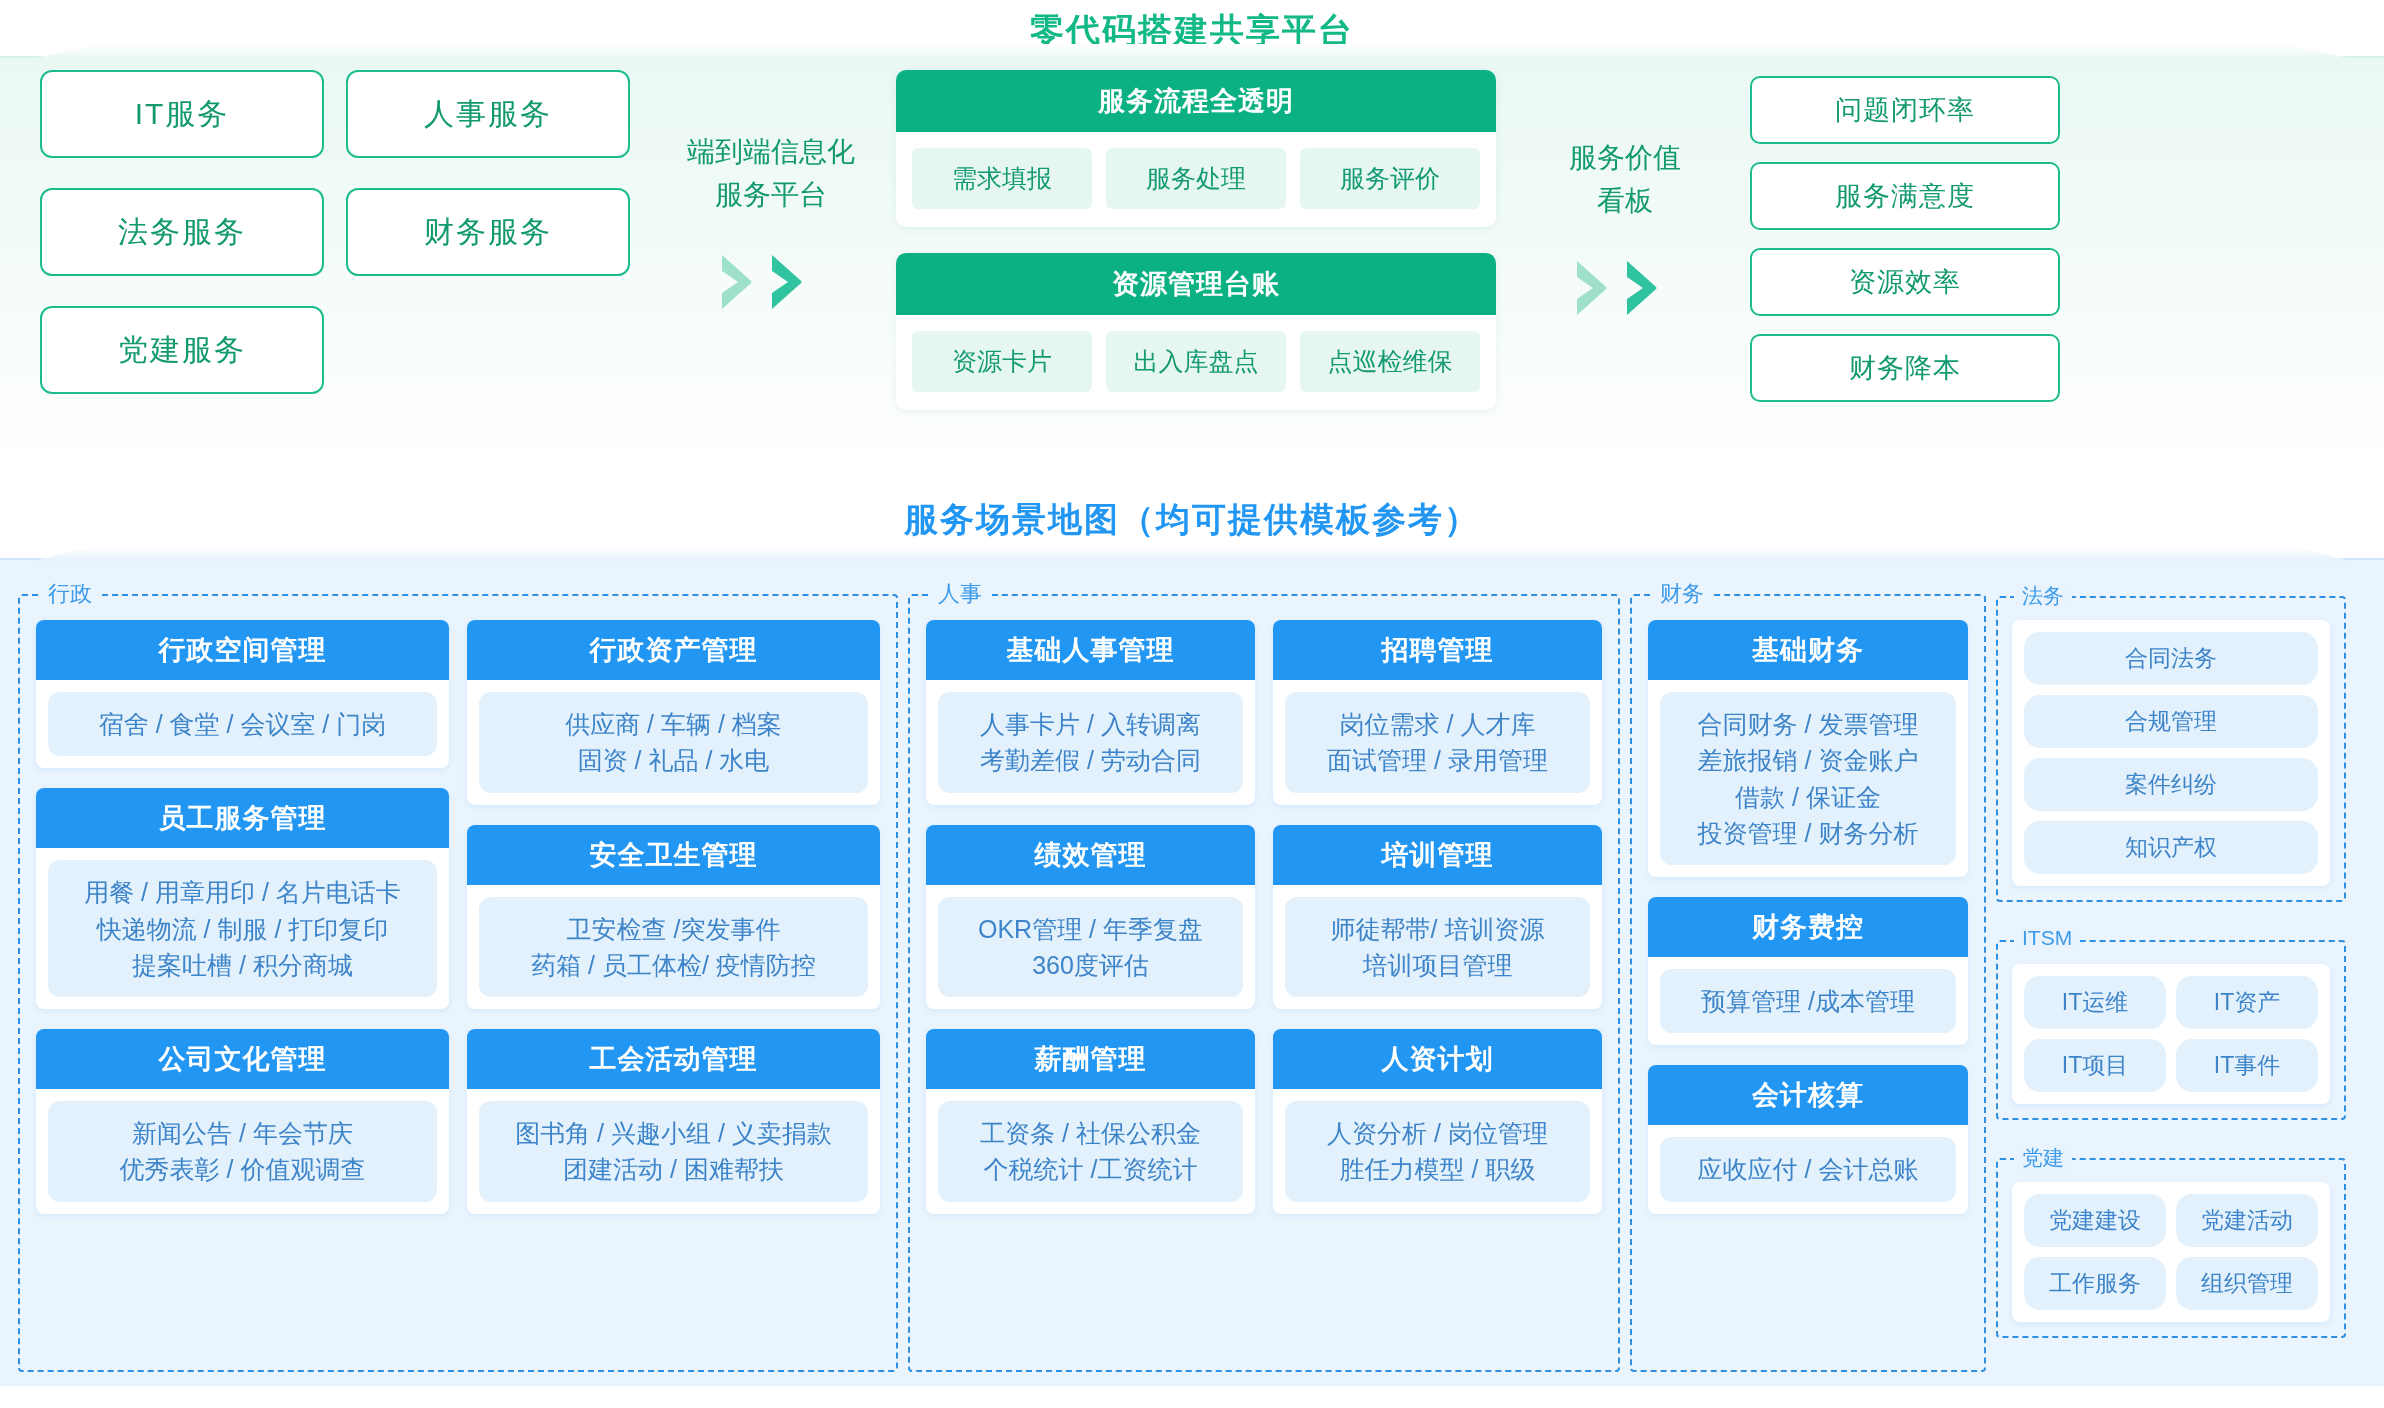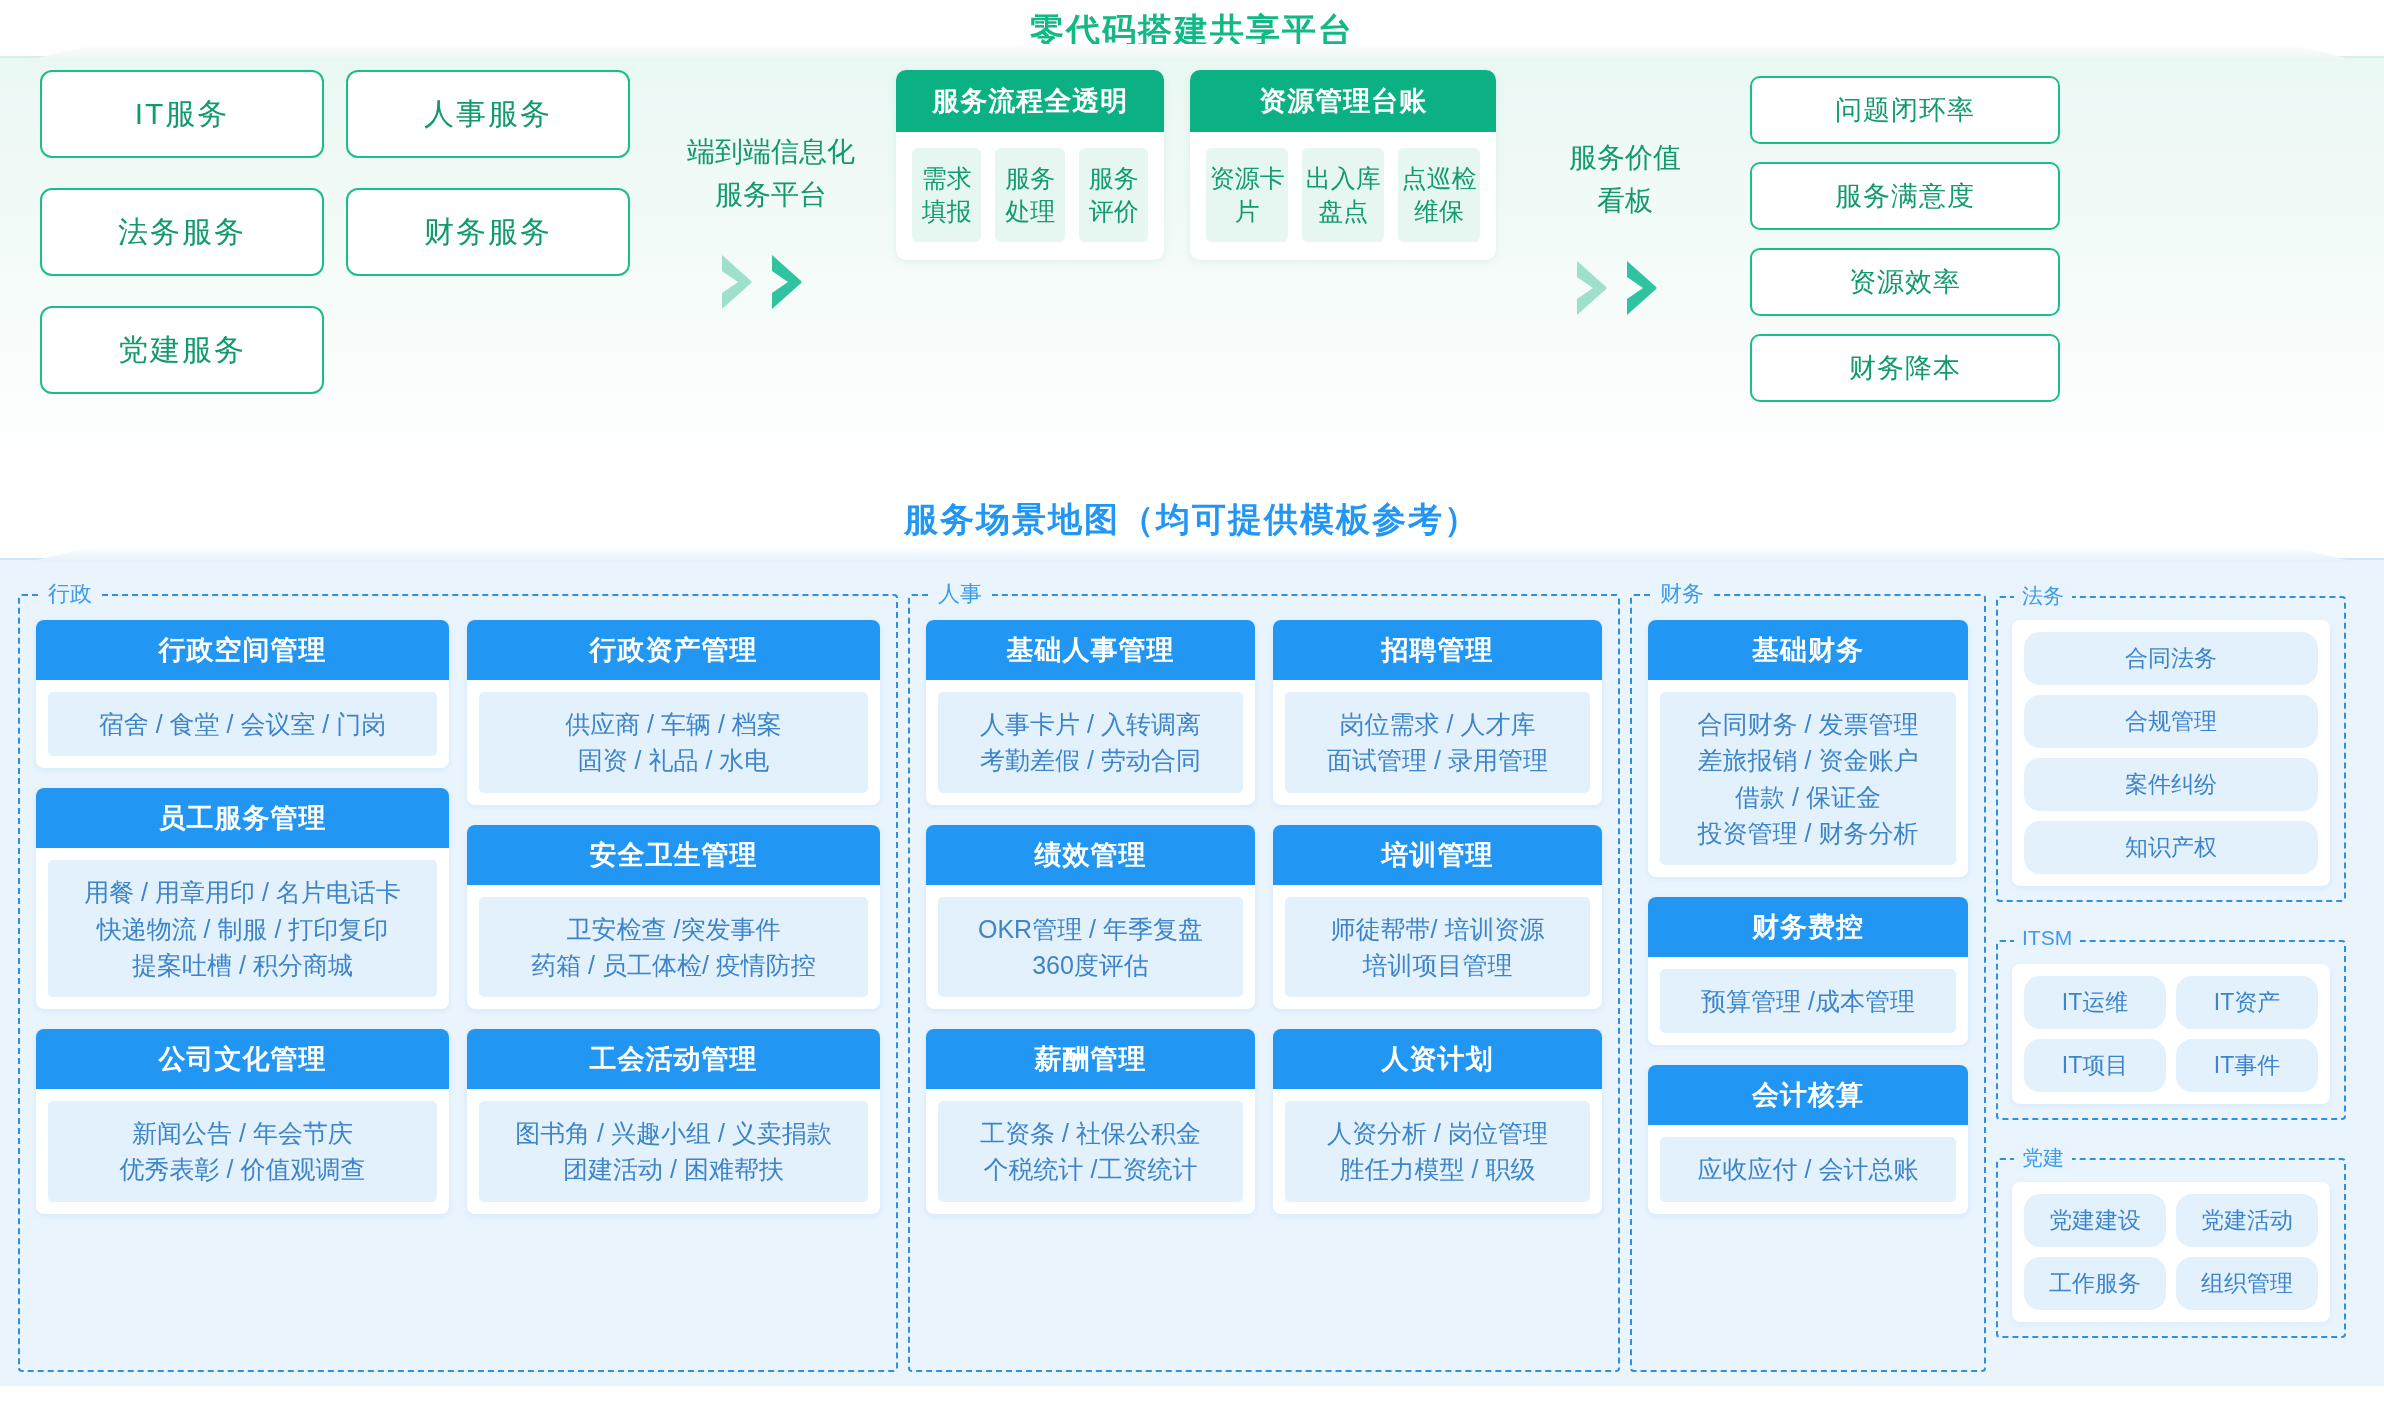--- a/index.html
+++ b/index.html
@@ -73,20 +73,21 @@
     display: flex;
     justify-content: center;
     gap: 6px;
   }
   .chev svg { display:block; }
 
   .center-stack {
     margin-top: 12px;
     width: 600px;
     display: flex;
+    flex-direction: column;
     gap: 26px;
   }
   .gcard {
     background: #ffffff;
     border-radius: 10px;
     box-shadow: 0 2px 8px rgba(18,153,111,0.10);
     overflow: hidden;
   }
   .gcard-head {
     background: #0cb183;
@@ -205,21 +206,21 @@
     font-weight: bold;
     text-align: center;
     padding: 12px 0;
     letter-spacing: 1px;
   }
   .bcard-body {
     padding: 12px;
   }
   .bchip {
     background: #e3f1fd;
-    border-radius: 5px;
+    border-radius: 12px;
     text-align: center;
     padding: 14px 6px;
     font-size: 25px;
     line-height: 1.45;
     color: #3d84c9;
     white-space: pre-line;
   }
 
   
   .pcard {

